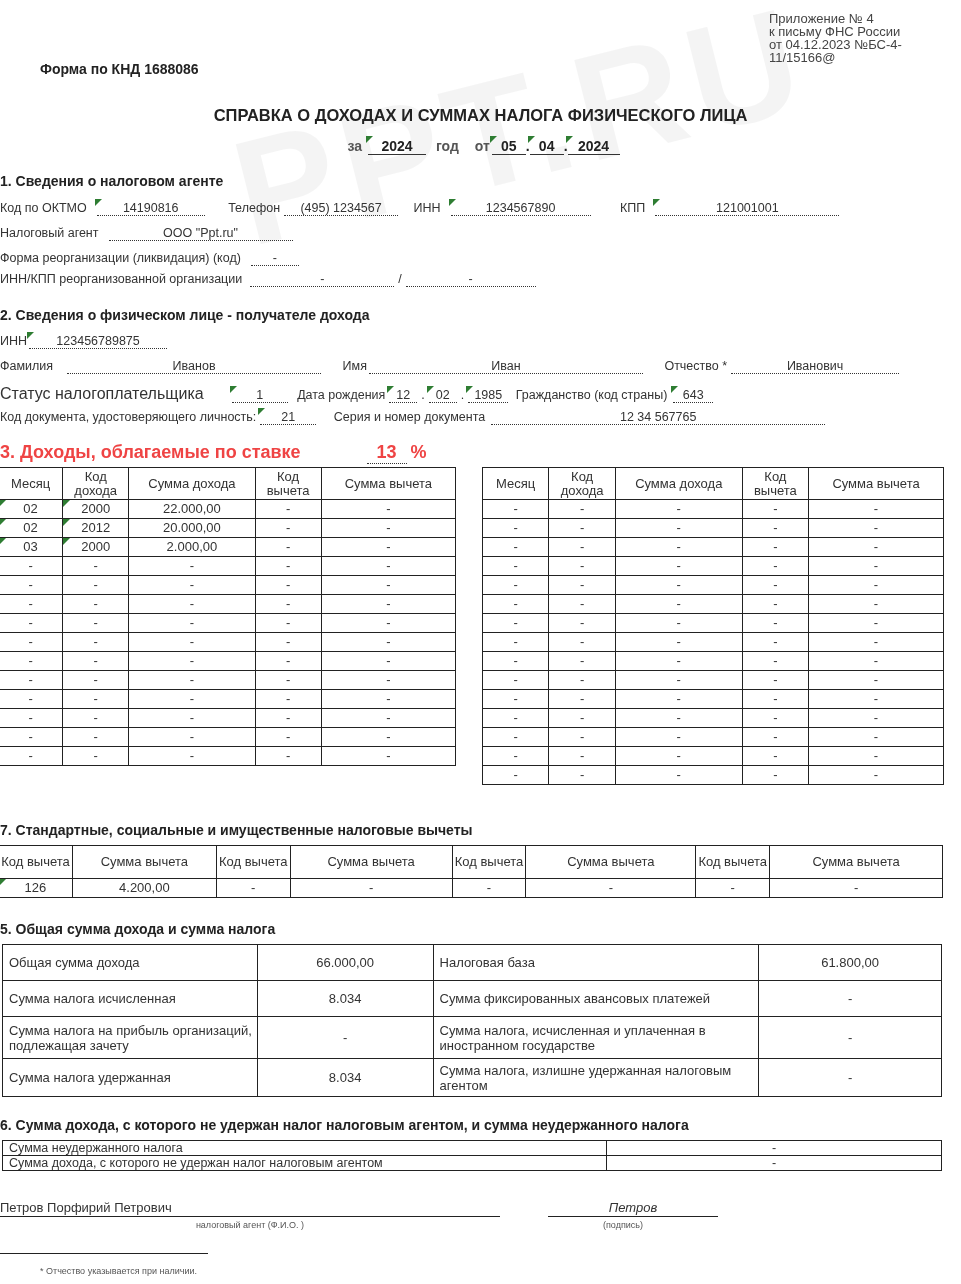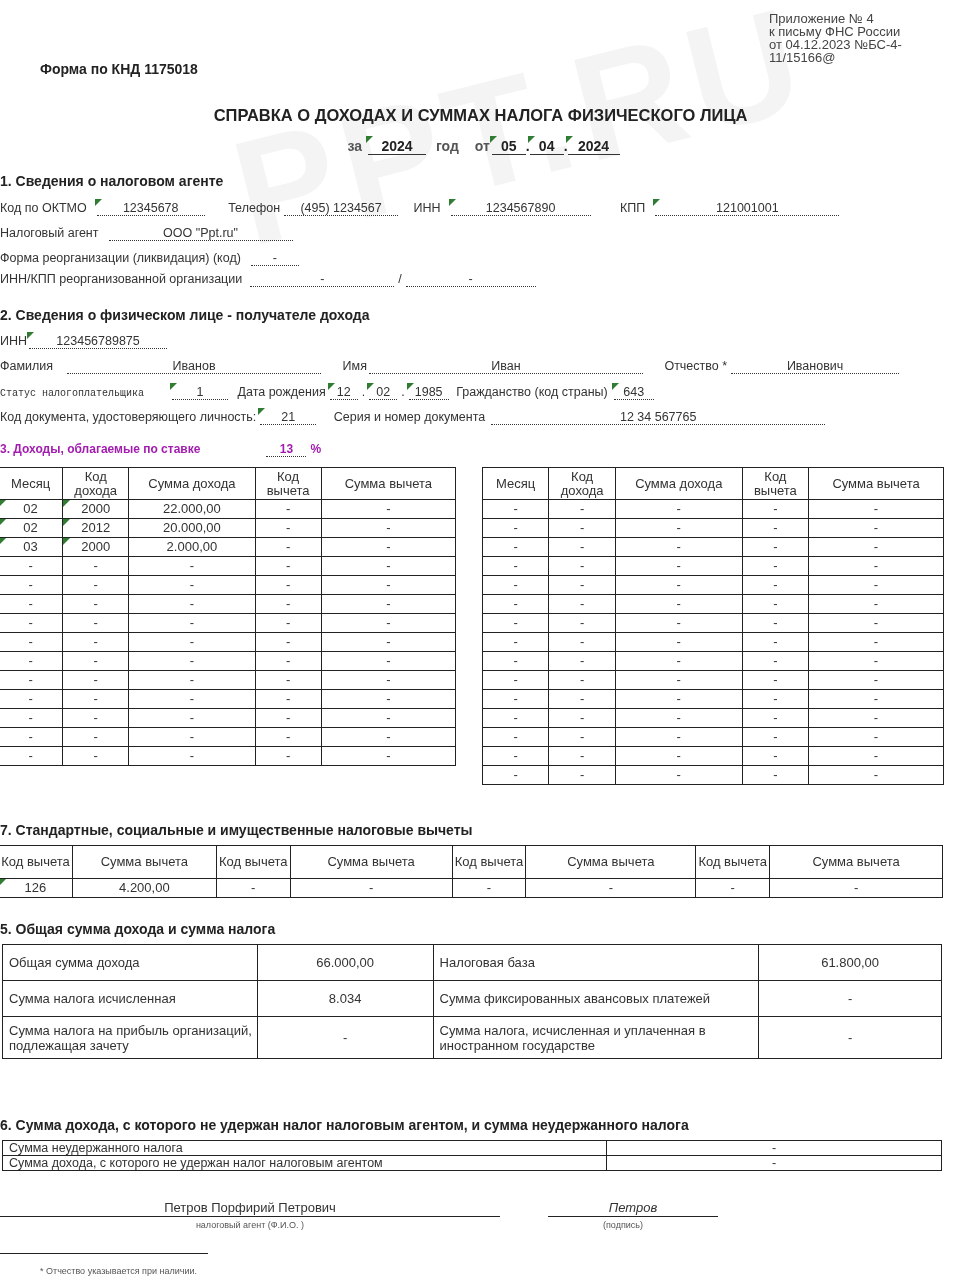--- a/index.html
+++ b/index.html
@@ -8,21 +8,21 @@
   .watermark{position:absolute;left:230px;top:40px;font-family:"Liberation Sans",sans-serif;font-weight:bold;font-size:150px;color:rgba(0,0,0,0.045);transform:rotate(-14deg);letter-spacing:8px;white-space:nowrap;pointer-events:none;}
   .appendix{left:736px;top:12px;font-size:13px;line-height:13px;color:#444;margin-left:33px;}
   .form-code{left:40px;top:61px;font-size:14px;font-weight:bold;}
   .doc-title{left:0;width:961px;top:106px;text-align:center;font-size:16.5px;font-weight:bold;color:#222;}
   .date-line{left:0;width:961px;top:138px;text-align:center;font-size:14px;font-weight:bold;}
   .date-line .lbl{color:#555;font-weight:bold;margin:0 6px;}
   .ul-field{display:inline-block;border-bottom:1.5px solid #333;text-align:center;position:relative;padding:0 4px;}
   .mark::before{content:"";position:absolute;left:-2px;top:-2px;width:0;height:0;border-top:7px solid #2e7d32;border-right:7px solid transparent;}
   .sec{font-size:14px;font-weight:bold;left:0;}
   .row{position:absolute;left:0;font-size:12.5px;white-space:nowrap;color:#333;}
-  .row .small{font-size:10px;font-family:Liberation Mono, monospace;}
+  .row .small{font-size:16px;}
   .dot{display:inline-block;border-bottom:1.5px dotted #333;text-align:center;position:relative;padding:0 2px;margin:0 4px;}
   table{border-collapse:collapse;position:absolute;}
   td,th{border:1.8px solid #222;text-align:center;font-size:13px;font-weight:normal;color:#333;padding:0;}
   .inc th{height:31px;font-size:13px;line-height:14px;}
   .inc td{height:18px;line-height:16px;}
   .inc td.mk{position:relative;}
   .s4 th{height:32px;line-height:14px;font-size:13px;}
   .s4 td{height:18px;line-height:16px;}
   .s5 td{font-size:13px;line-height:15px;}
   .s5 td.l{text-align:left;padding-left:6px;}
@@ -35,31 +35,31 @@
 .mark::before{border-top-color:#2e7d32;}</style></head>
 <body>
 
 <div class="watermark">PPT.RU</div>
 
 <div class="abs appendix">
   <div>Приложение № 4</div>
   <div>к письму ФНС России</div>
   <div>от 04.12.2023 №БС-4-11/15166@</div>
 </div>
-<div class="abs form-code">Форма по КНД 1175018</div>
+<div class="abs form-code">Форма по КНД 1688086</div>
 <div class="abs doc-title">СПРАВКА О ДОХОДАХ И СУММАХ НАЛОГА ФИЗИЧЕСКОГО ЛИЦА</div>
 <div class="abs date-line">
   <span class="lbl">за</span><span class="ul-field mark" style="width:50px">2024</span>
   <span class="lbl">год</span>
   <span class="lbl" style="margin-right:2px">от</span><span class="ul-field mark" style="width:26px">05</span>.<span class="ul-field mark" style="width:26px">04</span>.<span class="ul-field mark" style="width:44px">2024</span>
 </div>
 
 <div class="abs sec" style="top:173px">1. Сведения о налоговом агенте</div>
 <div class="row" style="top:201px">
-  <span>Код по ОКТМО</span><span class="dot mark" style="width:104px;margin-left:10px">12345678</span>
+  <span>Код по ОКТМО</span><span class="dot mark" style="width:104px;margin-left:10px">14190816</span>
   <span style="margin-left:16px">Телефон</span><span class="dot" style="width:110px">(495) 1234567</span>
   <span style="margin-left:8px">ИНН</span><span class="dot mark" style="width:136px;margin-left:10px">1234567890</span>
   <span style="margin-left:22px">КПП</span><span class="dot mark" style="width:180px;margin-left:10px">121001001</span>
 </div>
 <div class="row" style="top:226px">
   <span>Налоговый агент</span><span class="dot" style="width:180px;margin-left:10px">ООО "Ppt.ru"</span>
 </div>
 <div class="row" style="top:251px">
   <span>Форма реорганизации (ликвидация) (код)</span><span class="dot" style="width:44px;margin-left:10px">-</span>
 </div>
@@ -79,21 +79,21 @@
 <div class="row" style="top:385px">
   <span class="small">Статус налогоплательщика</span><span class="dot mark" style="width:52px;margin-left:28px">1</span>
   <span style="margin-left:2px">Дата рождения</span><span class="dot mark" style="width:24px">12</span>.<span class="dot mark" style="width:24px">02</span>.<span class="dot mark" style="width:36px">1985</span>
   <span>Гражданство (код страны)</span><span class="dot mark" style="width:36px;margin-left:6px">643</span>
 </div>
 <div class="row" style="top:410px">
   <span>Код документа, удостоверяющего личность:</span><span class="dot mark" style="width:52px;margin-left:4px">21</span>
   <span style="margin-left:10px">Серия и номер документа</span><span class="dot" style="width:330px;margin-left:6px">12 34 567765</span>
 </div>
 
-<div class="row" style="top:442px;font-size:12px;font-weight:bold;color:#a21caf">
+<div class="row" style="top:442px;font-size:18px;font-weight:bold;color:#ef4444">
   <span>3. Доходы, облагаемые по ставке</span><span class="dot" style="width:36px;margin-left:66px">13</span><span>%</span>
 </div>
 
 <table class="inc" id="inc-left" style="left:-2px;top:467px;width:458px">
   <colgroup>
       <col style="width:64px">
       <col style="width:66px">
       <col style="width:126px">
       <col style="width:66px">
       <col style="width:134px">
@@ -393,20 +393,26 @@
       <td>8.034</td>
       <td class="l">Сумма фиксированных авансовых платежей</td>
       <td>-</td>
     </tr>
     <tr style="height:42px">
       <td class="l">Сумма налога на прибыль организаций, подлежащая зачету</td>
       <td>-</td>
       <td class="l">Сумма налога, исчисленная и уплаченная в иностранном государстве</td>
       <td>-</td>
     </tr>
+    <tr style="height:38px">
+      <td class="l">Сумма налога удержанная</td>
+      <td>8.034</td>
+      <td class="l">Сумма налога, излишне удержанная налоговым агентом</td>
+      <td>-</td>
+    </tr>
   </tbody>
 </table>
 
 <div class="abs sec" style="top:1117px">6. Сумма дохода, с которого не удержан налог налоговым агентом, и сумма неудержанного налога</div>
 <table class="s6" style="left:2px;top:1140px;width:940px">
   <colgroup>
       <col style="width:605px">
       <col style="width:335px">
     </colgroup>
   <tbody>
@@ -414,21 +420,21 @@
       <td class="l">Сумма неудержанного налога</td>
       <td>-</td>
     </tr>
     <tr>
       <td class="l">Сумма дохода, с которого не удержан налог налоговым агентом</td>
       <td>-</td>
     </tr>
   </tbody>
 </table>
 
-<div class="abs" style="left:0;width:500px;top:1200px;text-align:center;font-size:13px;color:#333">Петров Порфирий Петрович</div>
+<div class="abs" style="left:0;width:500px;top:1200px;text-align:left;font-size:13px;color:#333">Петров Порфирий Петрович</div>
 <div class="sigline" style="left:0;width:500px;top:1216px"></div>
 <div class="caption" style="left:0;width:500px;top:1220px">налоговый агент (Ф.И.О. )</div>
 
 <div class="abs" style="left:548px;width:170px;top:1200px;text-align:center;font-size:13px;font-style:italic;color:#333">Петров</div>
 <div class="sigline" style="left:548px;width:170px;top:1216px"></div>
 <div class="caption" style="left:548px;width:150px;top:1220px">(подпись)</div>
 
 <div class="sigline" style="left:0;width:208px;top:1253px;border-bottom-width:1px"></div>
 <div class="caption" style="left:40px;top:1266px;text-align:right">* Отчество указывается при наличии.</div>
 

